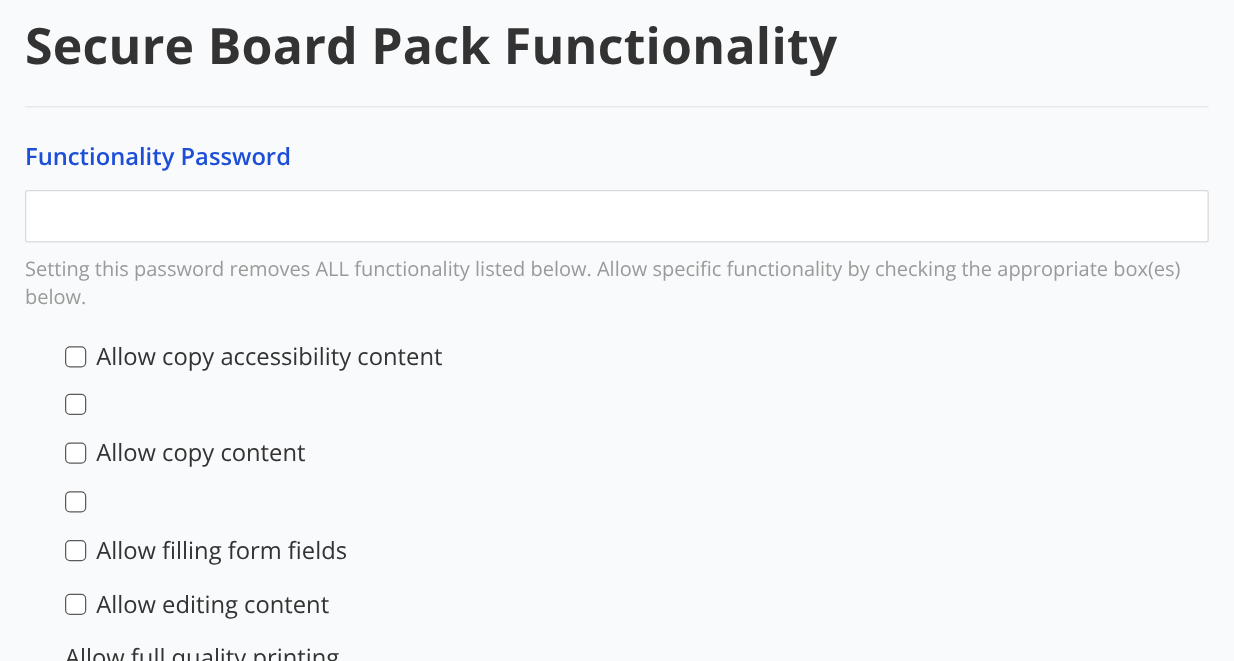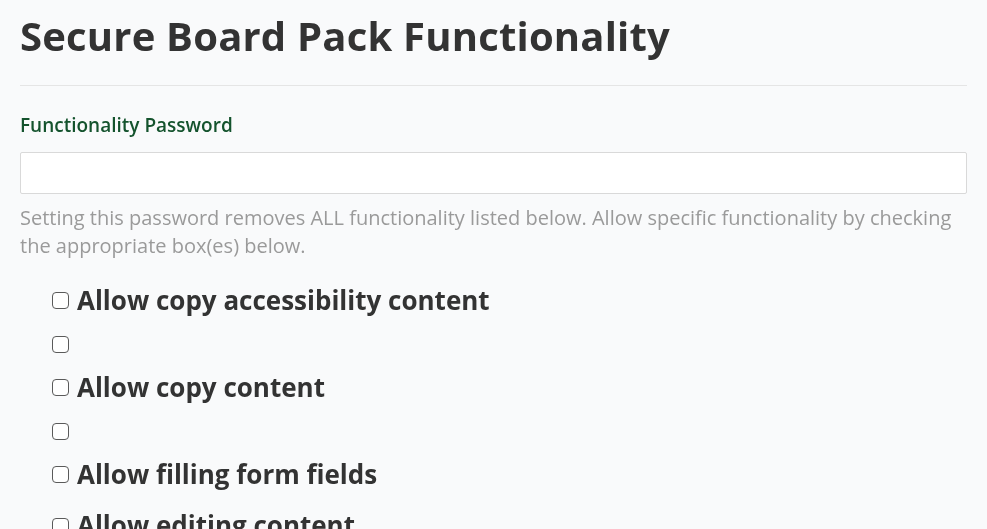--- a/index.html
+++ b/index.html
@@ -26,36 +26,36 @@
       letter-spacing: 0.2px;
     }
     .divider {
       border: none;
       border-top: 1px solid #e5e5e5;
       margin: 0 0 26px 0;
     }
     .field-label {
       font-size: 19px;
       font-weight: 600;
-      color: #14532d;
+      color: #1d4ed8;
       margin-bottom: 14px;
       display: block;
     }
     .password-input {
       width: 100%;
       height: 42px;
       border: 1px solid #d9d9d9;
       background: #fff;
       font-size: 16px;
       padding: 8px 12px;
       outline: none;
       border-radius: 2px;
     }
     .help-text {
-      font-size: 20px;
+      font-size: 16px;
       color: #9a9a9a;
       margin-top: 10px;
       margin-bottom: 24px;
       line-height: 1.4;
     }
     .checkbox-list {
       padding-left: 32px;
     }
     .checkbox-row {
       display: flex;
@@ -77,22 +77,22 @@
     }
     .checkbox-row input[type="checkbox"]:checked::after {
       content: "✓";
       position: absolute;
       top: -2px;
       left: 2px;
       font-size: 13px;
       color: #333;
     }
     .checkbox-label {
-      font-size: 26px;
-      font-weight: 700;
+      font-size: 19px;
+      font-weight: 400;
       color: #333;
       cursor: pointer;
       line-height: 1.3;
     }
   </style>
 </head>
 <body>
 
 <div class="container">
   <h1 class="page-title">Secure Board Pack Functionality</h1>

